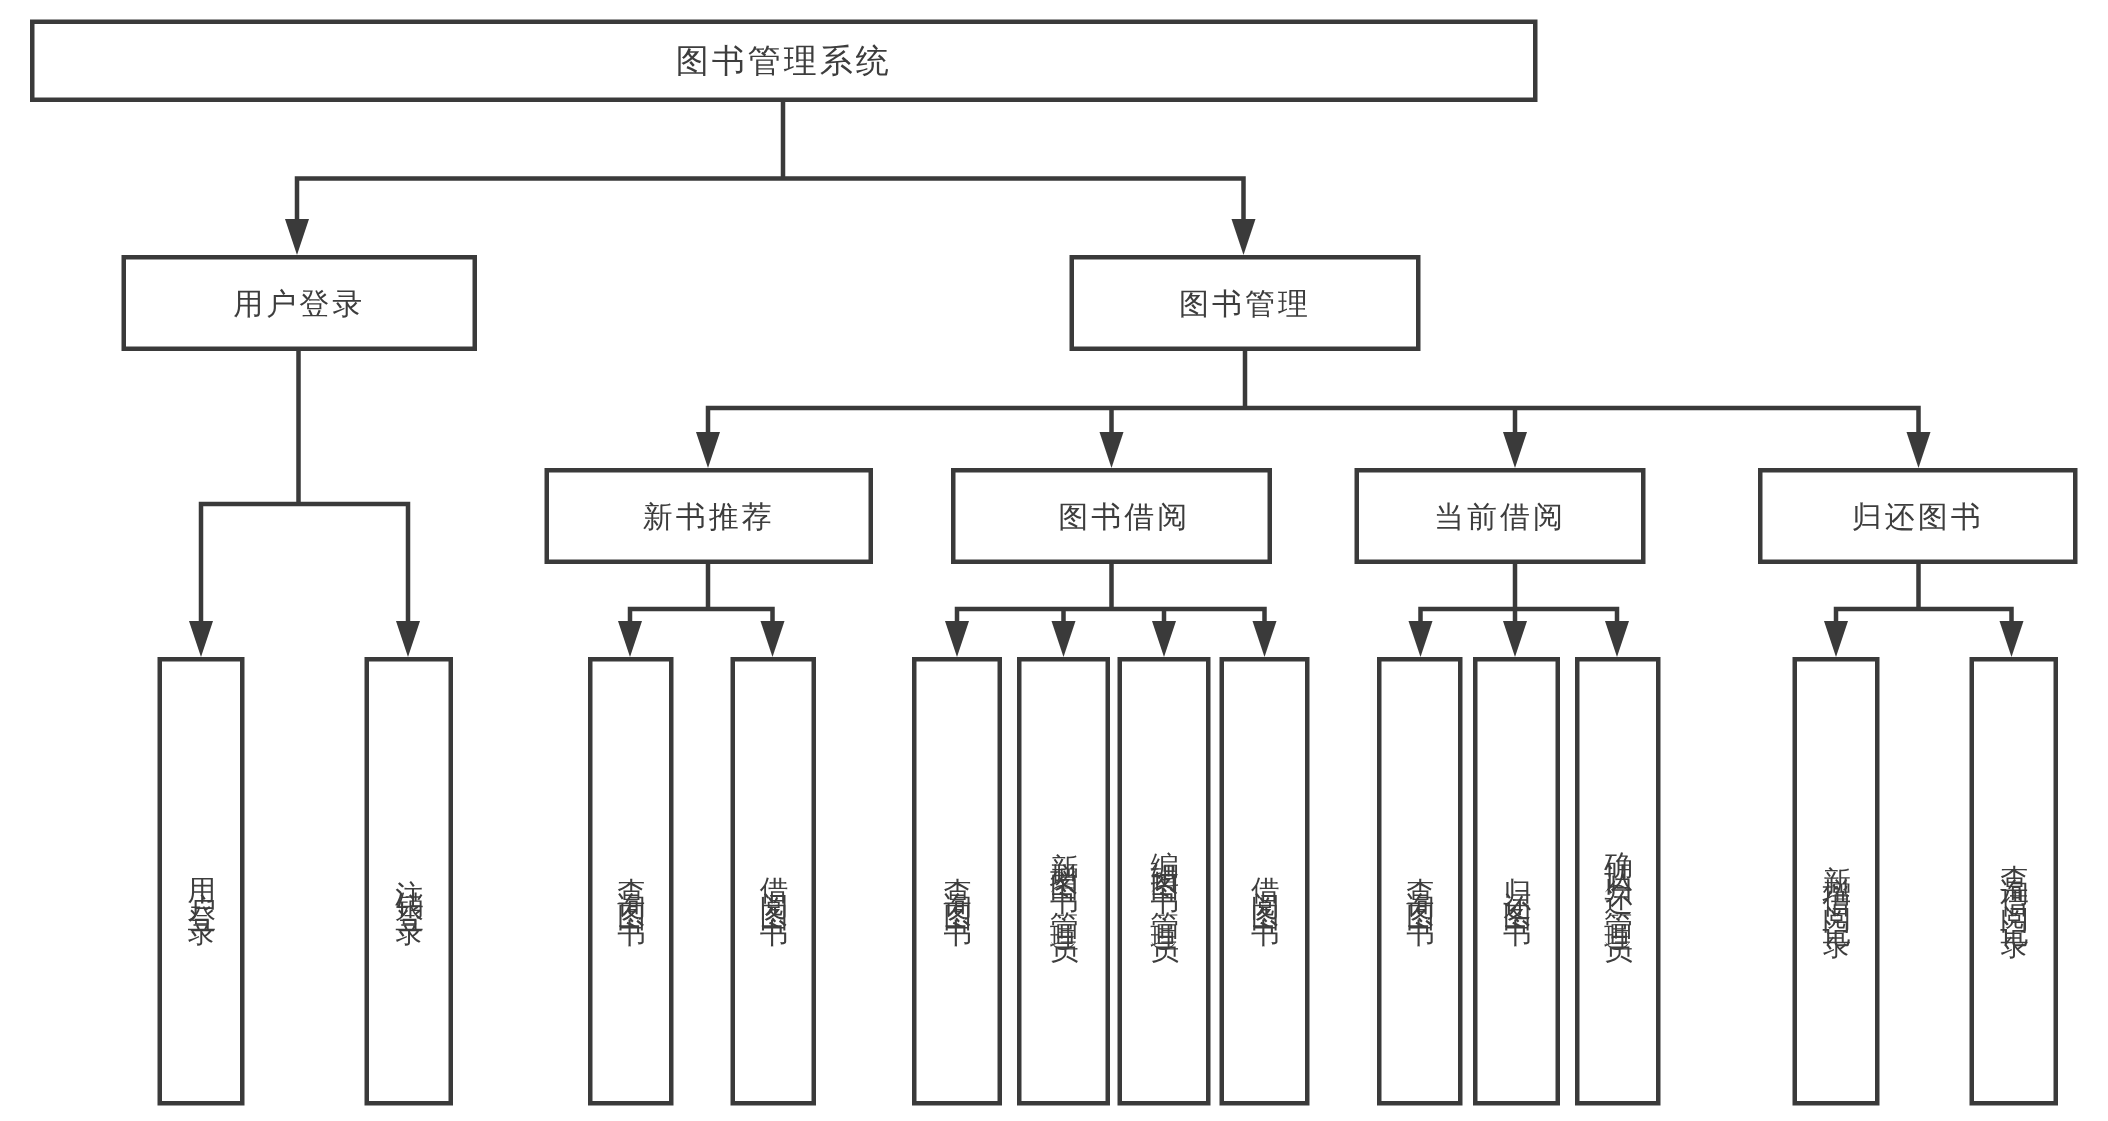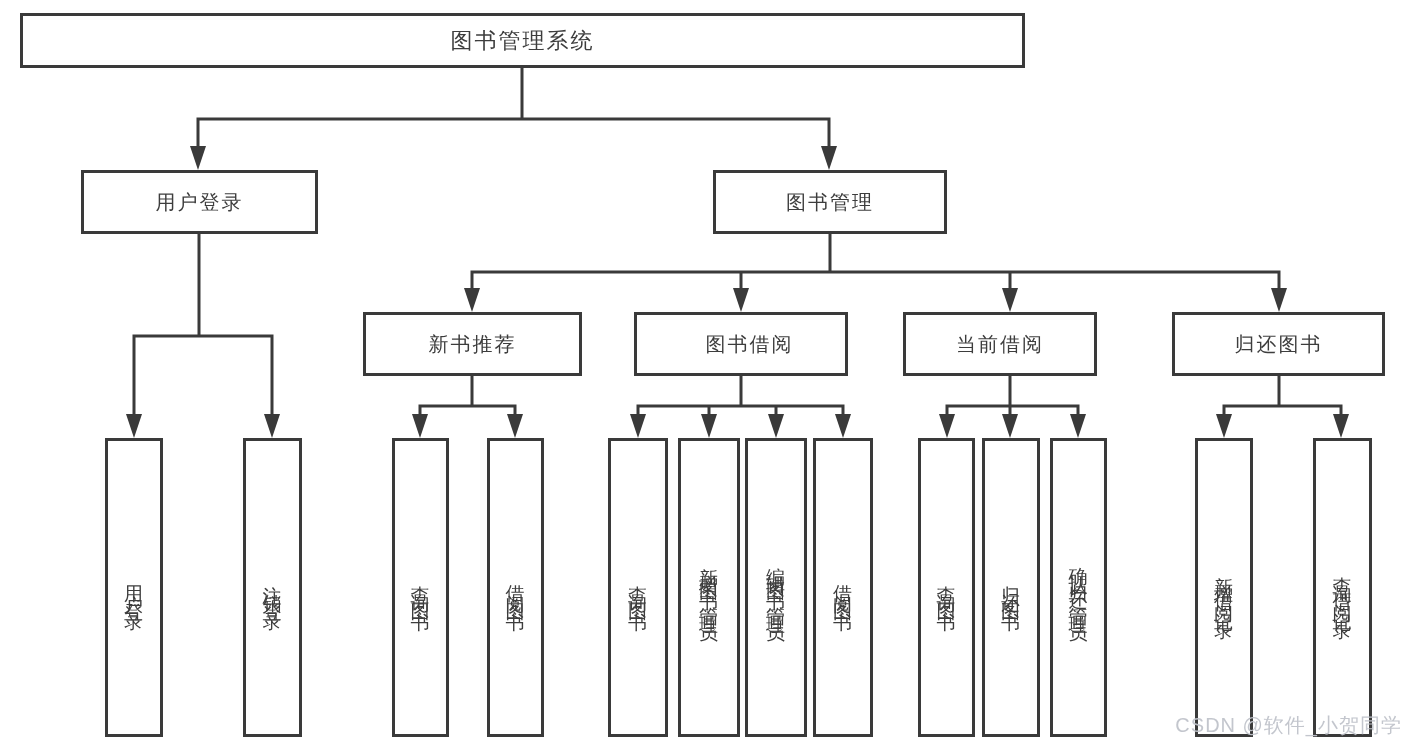--- a/index.html
+++ b/index.html
@@ -142,15 +142,14 @@
     <span class="vtxt tight">确认归还（管理员）</span>
   </div>
 
   <div class="node leaf" style="left:1195px;width:58px;">
     <span class="vtxt">新增借阅记录</span>
   </div>
   <div class="node leaf" style="left:1313px;width:59px;">
     <span class="vtxt">查询借阅记录</span>
   </div>
 
-  <div class="watermark">CSDN @软件_小贺同学</div>
 
 </div>
 
 </body></html>

